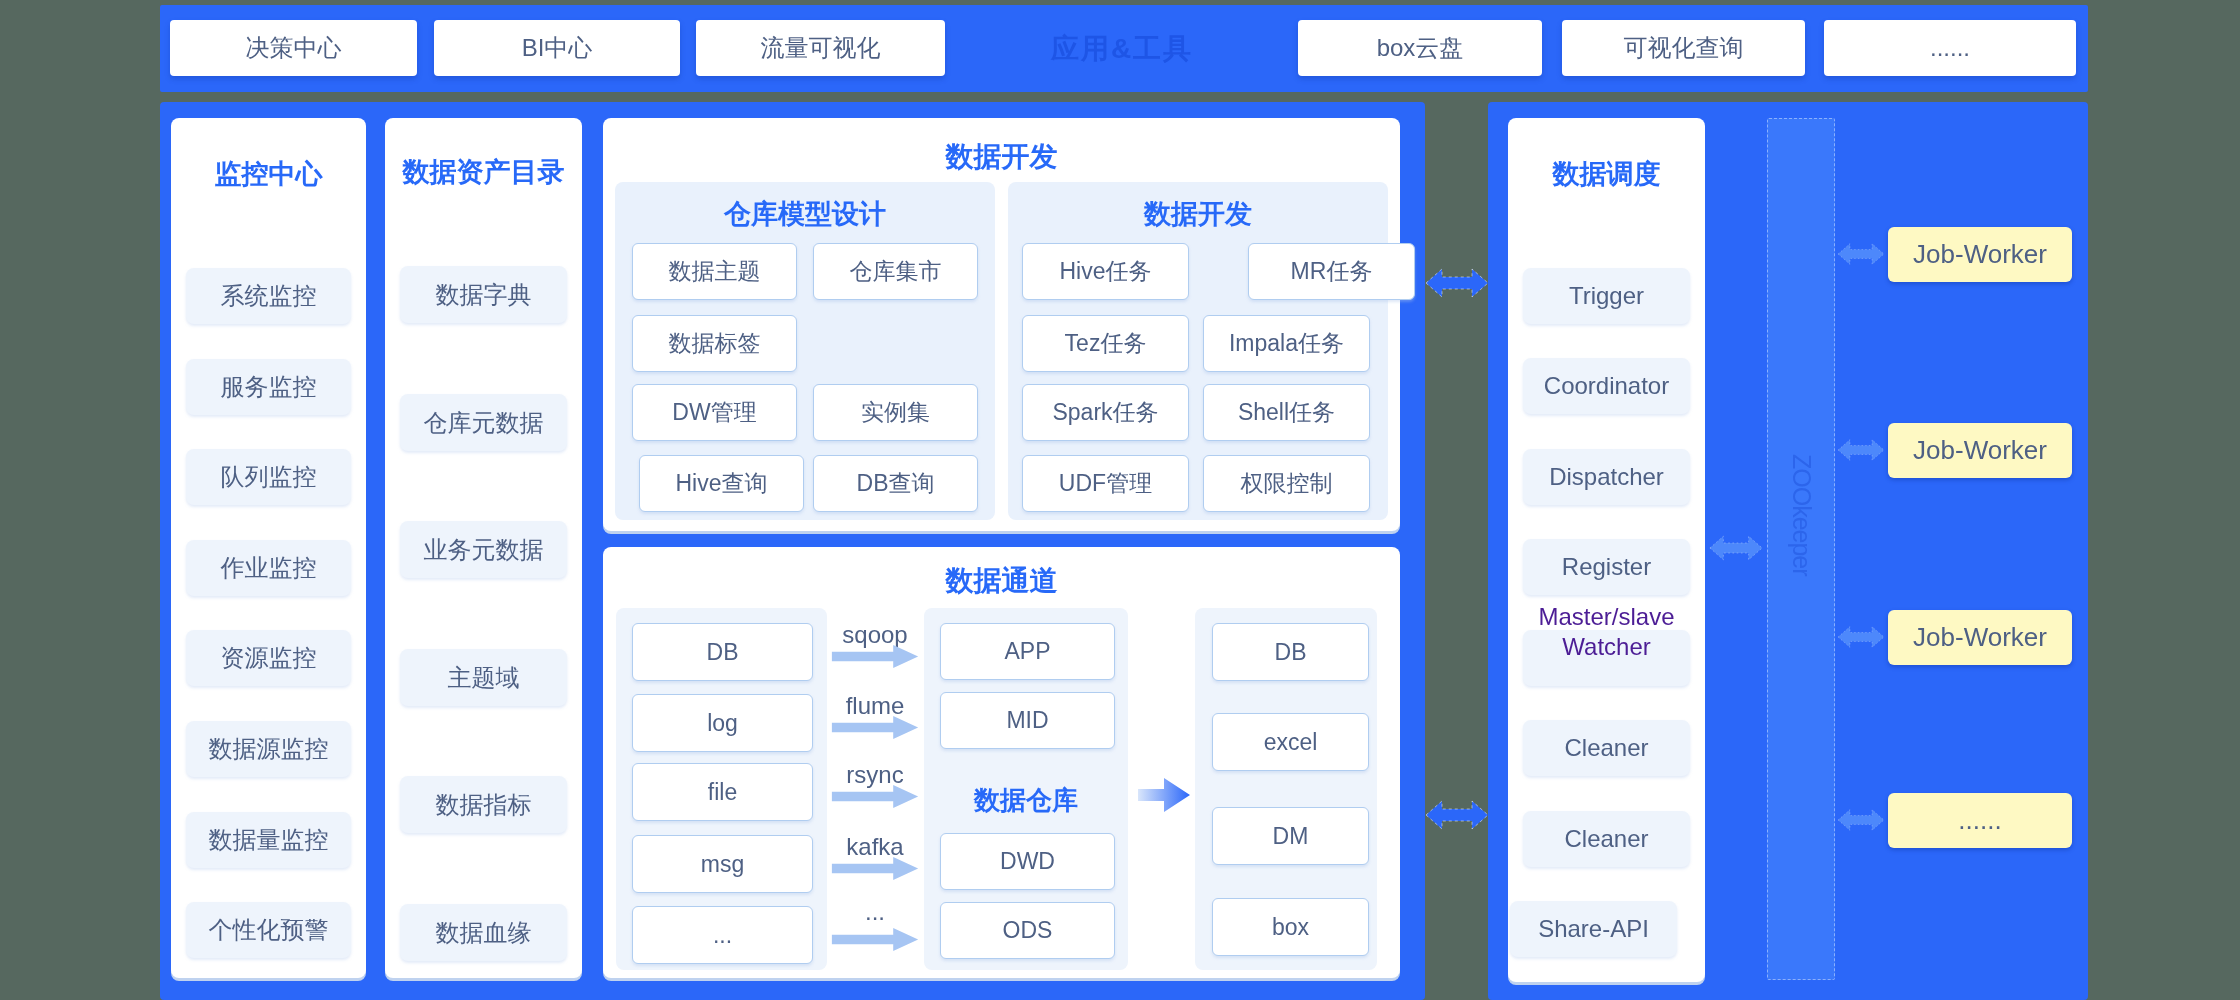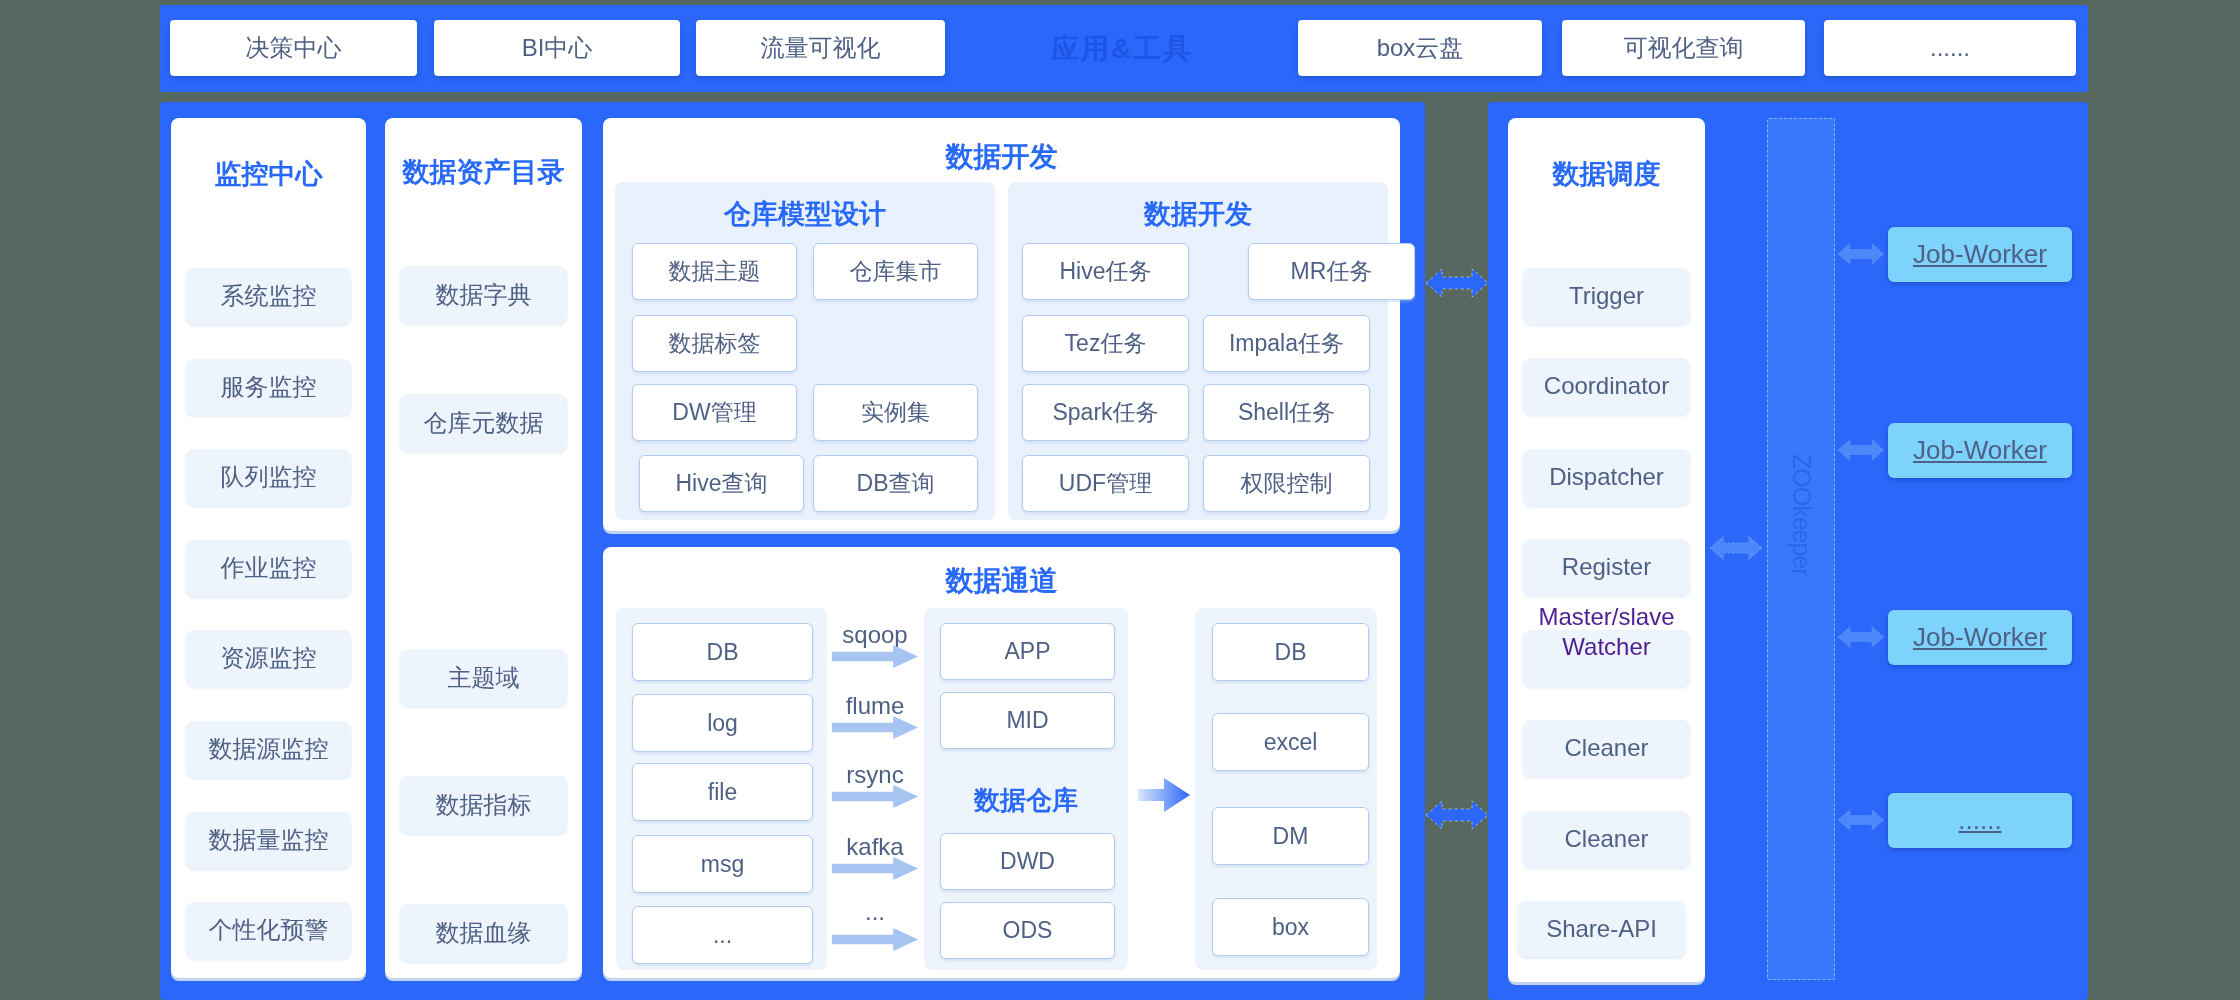--- a/index.html
+++ b/index.html
@@ -35,23 +35,23 @@
   }
   .subpanel{position:absolute;background:#e9f1fc;border-radius:8px;}
   .wbox{
     position:absolute;background:#ffffff;border:1px solid #b0cdf0;border-radius:6px;
     display:flex;align-items:center;justify-content:center;
     font-size:23px;color:#4e6084;box-shadow:0 2px 3px rgba(175,198,235,.4);
   }
   .lightcol{position:absolute;background:#eef4fc;border-radius:8px;}
   .flowlabel{position:absolute;text-align:center;font-size:24px;color:#4e6084;}
   .jwbox{
-    position:absolute;background:#7dd3fc;border-radius:6px;
-    display:flex;align-items:center;justify-content:center;
-    font-size:26px;color:#4e6084;box-shadow:0 2px 4px rgba(10,40,140,.35);text-decoration:underline;
+    position:absolute;background:#fef9c3;border-radius:6px;
+    display:flex;align-items:center;justify-content:center;
+    font-size:26px;color:#4e6084;box-shadow:0 2px 4px rgba(10,40,140,.35);
   }
   .zkbar{
     position:absolute;background:#3a78fb;border:1px dashed rgba(220,232,255,.5);
     border-radius:2px;
   }
   .zklabel{
     position:absolute;left:50%;top:335px;transform:translateX(-50%);
     writing-mode:vertical-rl;font-size:25px;letter-spacing:-1px;color:#2a62e9;opacity:.85;
   }
   .mswrap{position:absolute;left:0;right:0;top:-28px;text-align:center;font-size:24px;line-height:30px;color:#4c1d95;}
@@ -84,20 +84,21 @@
     <div class="item" style="left:15px;top:476px;width:165px;height:56px;">资源监控</div>
     <div class="item" style="left:15px;top:567px;width:165px;height:56px;">数据源监控</div>
     <div class="item" style="left:15px;top:658px;width:165px;height:56px;">数据量监控</div>
     <div class="item" style="left:15px;top:748px;width:165px;height:56px;">个性化预警</div>
   </div>
 
   <div class="panel" style="left:385px;top:118px;width:197px;height:860px;">
     <div class="ptitle" style="top:36px;font-size:27px;">数据资产目录</div>
     <div class="item" style="left:15px;top:112px;width:167px;height:57px;">数据字典</div>
     <div class="item" style="left:15px;top:240px;width:167px;height:57px;">仓库元数据</div>
+    <div class="item" style="left:15px;top:367px;width:167px;height:57px;">业务元数据</div>
     <div class="item" style="left:15px;top:495px;width:167px;height:57px;">主题域</div>
     <div class="item" style="left:15px;top:622px;width:167px;height:57px;">数据指标</div>
     <div class="item" style="left:15px;top:750px;width:167px;height:57px;">数据血缘</div>
   </div>
 
   <div class="panel" style="left:603px;top:118px;width:797px;height:413px;">
     <div class="ptitle" style="top:20px;font-size:28px;">数据开发</div>
 
     <div class="subpanel" style="left:12px;top:64px;width:380px;height:338px;">
       <div class="ptitle" style="top:14px;font-size:27px;">仓库模型设计</div>
@@ -193,21 +194,21 @@
     <div class="item" style="left:15px;top:295px;width:167px;height:56px;">Dispatcher</div>
     <div class="item" style="left:15px;top:385px;width:167px;height:56px;">Register</div>
     <div class="item" style="left:15px;top:476px;width:167px;height:56px;overflow:visible;">
       <div class="mswrap">
         <div>Master/slave</div>
         <div>Watcher</div>
       </div>
     </div>
     <div class="item" style="left:15px;top:566px;width:167px;height:56px;">Cleaner</div>
     <div class="item" style="left:15px;top:657px;width:167px;height:56px;">Cleaner</div>
-    <div class="item" style="left:10px;top:747px;width:167px;height:56px;text-align:center;">Share-API</div>
+    <div class="item" style="left:2px;top:747px;width:167px;height:56px;text-align:center;">Share-API</div>
   </div>
 
   <svg class="abs" style="left:1705px;top:532px;" width="62" height="32" viewBox="0 0 62 38">
     <polygon points="0,19 16,5 16,13 46,13 46,5 62,19 46,33 46,25 16,25 16,33" fill="#4d88fb" stroke="rgba(255,255,255,.35)" stroke-width="1" stroke-dasharray="2 3"></polygon>
   </svg>
 
   <div class="zkbar" style="left:1767px;top:118px;width:66px;height:860px;">
     <div class="zklabel">ZOOkeeper</div>
   </div>
 

